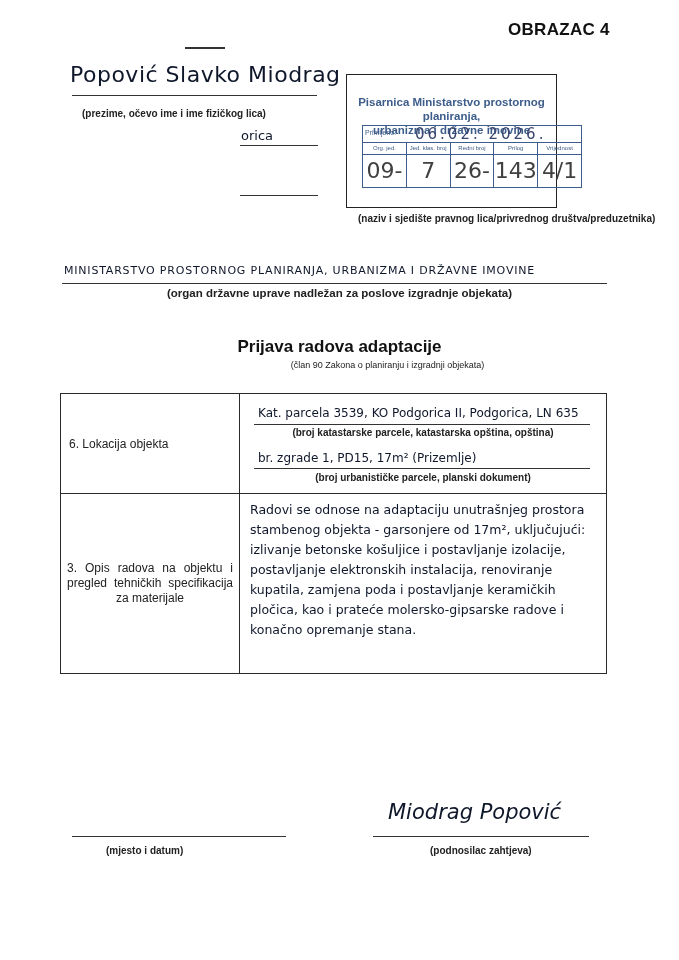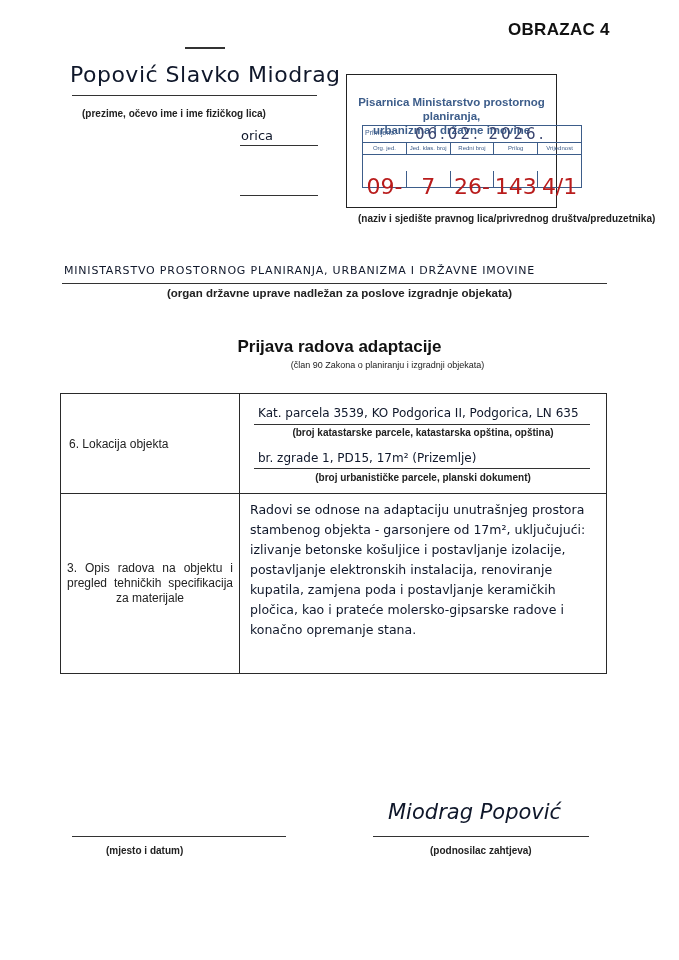--- a/index.html
+++ b/index.html
@@ -25,21 +25,21 @@
                  font-size:11.5px; font-weight:bold; line-height:14px; }
   #stamp-grid { position:absolute; left:15px; top:50px; width:220px; border:1.3px solid #3d5d8a; box-sizing:border-box; }
   .stamp-row1 { display:flex; height:16px; border-bottom:1px solid #3d5d8a; }
   .stamp-row1 .lbl { font-size:7px; color:#3d5d8a; padding:3px 2px 0 2px; width:48px; }
   .stamp-row1 .val { font-size:15px; color:#3a4570; line-height:16px; letter-spacing:3px; }
   .stamp-row2 { display:flex; height:11px; border-bottom:1px solid #3d5d8a; }
   .stamp-row3 { display:flex; height:32px; }
   .stamp-cell { flex:1; border-right:1px solid #3d5d8a; box-sizing:border-box; text-align:center; }
   .stamp-cell:last-child { border-right:none; }
   .stamp-row2 .stamp-cell { font-size:6px; color:#3d5d8a; line-height:11px; }
-  .stamp-row3 .stamp-cell { font-size:22px; color:#b91c1c; line-height:32px;margin-top:16px; }
+  .stamp-row3 .stamp-cell { font-size:22px; color:#404040; line-height:32px; }
   #legal-label { left:322px; top:213px; font-size:10px; font-weight:bold; color:#222;margin-left:36px; }
 
   #organ-name { left:64px; top:264px; font-size:11px; letter-spacing:0.8px; }
   #organ-line { left:62px; top:283px; width:545px; }
   #organ-label { left:0; width:679px; text-align:center; top:287px; font-size:11.5px; font-weight:bold; color:#222; }
 
   #doc-title { left:0; width:679px; text-align:center; top:337px; font-size:17px; font-weight:bold; color:#111; }
   #doc-subtitle { left:0; width:679px; text-align:center; top:360px; font-size:9px; color:#222;padding-left:48px; }
 
   #form-table { left:60px; top:393px; width:547px; border-collapse:collapse; }

